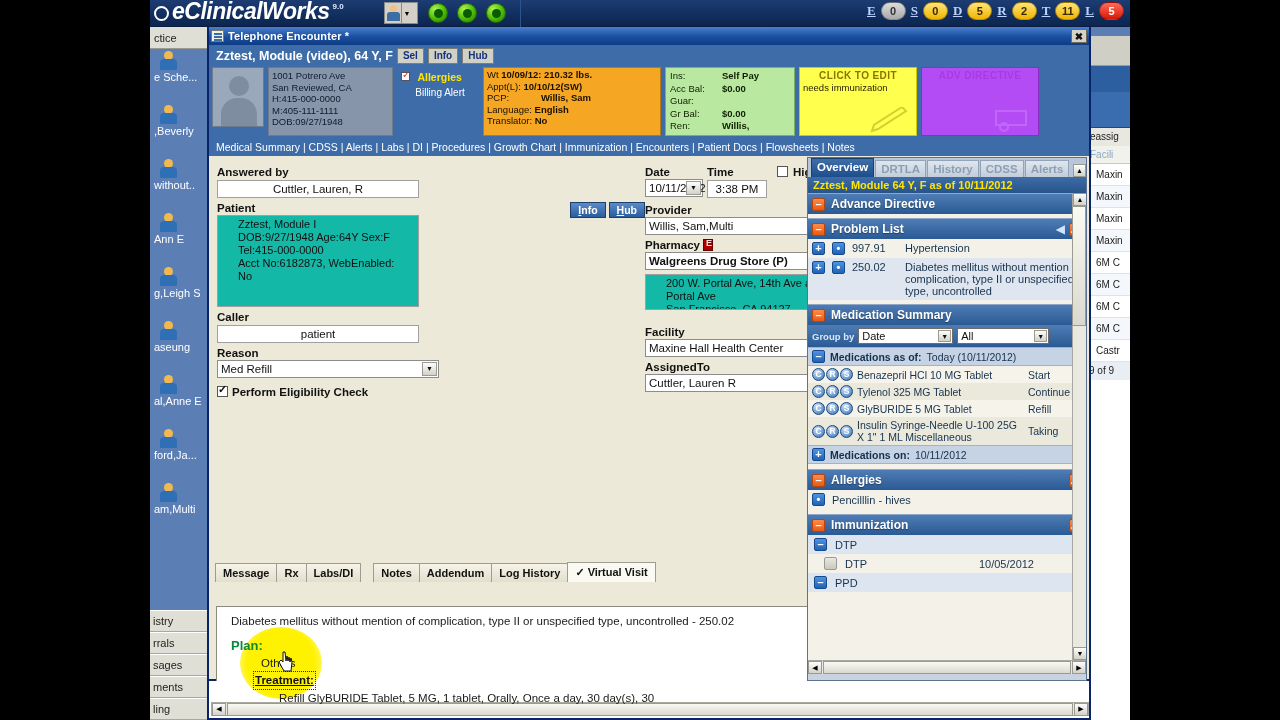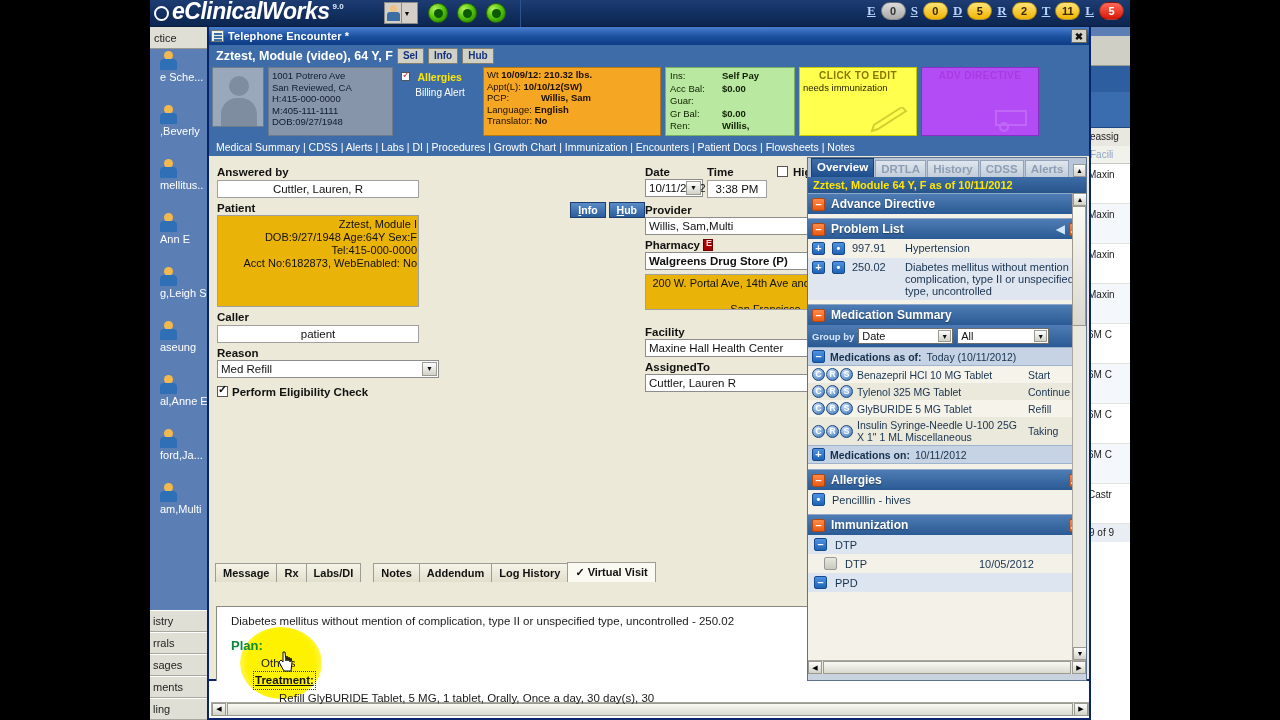--- a/index.html
+++ b/index.html
@@ -56,36 +56,36 @@
     position:absolute; left:150px; top:27px; width:62px; height:693px;
     background:#5b7fb5;
   }
   .bg-left-top { height:22px; background:#dfdfd6; border-bottom:1px solid #9a9a90;
       font-size:11px; color:#222; padding-left:4px; line-height:22px; overflow:hidden;}
   .bg-left-list { position:relative; height:595px; overflow:hidden; padding-top:2px;}
   .bgl-item { height:54px; position:relative; }
   .bgl-ico { width:22px;height:20px; margin-left:8px; position:relative;}
   .bgl-ico:before{content:"";position:absolute;left:6px;top:0;width:9px;height:9px;border-radius:50%;background:#f2b94e;}
   .bgl-ico:after{content:"";position:absolute;left:2px;top:8px;width:17px;height:11px;background:#2f6fb5;border-radius:4px 4px 1px 1px;}
-  .bgl-txt { font-size:11px; color:#ffffff; padding-left:10px; white-space:nowrap; overflow:hidden;}
+  .bgl-txt { font-size:11px; color:#ffffff; padding-left:4px; white-space:nowrap; overflow:hidden;}
   .bg-left-dd { position:absolute; right:2px; bottom:4px; width:16px;height:15px;background:#d4d0c8;border:1px solid #555;
      font-size:8px; text-align:center; line-height:14px;}
   .bg-left-bottom { position:absolute; bottom:0; left:0; width:62px;}
   .bgl-b { height:22px; background:#dfdfd6; border-bottom:1px solid #a8a89e; border-top:1px solid #fff;
      font-size:11px; color:#222; padding-left:3px; line-height:21px; overflow:hidden; white-space:nowrap;}
 
   
   .bg-right { position:absolute; left:1088px; top:27px; width:42px; height:693px; background:#ffffff;}
   .bgr-head1 { height:9px; background:#5b7fb5;}
   .bgr-head2 { height:30px; background:#cfcfc6; border-bottom:1px solid #9b9b92;}
   .bgr-blue1 { height:26px; background:#2d5fa0;}
   .bgr-blue2 { height:36px; background:#3a6cb0; border-bottom:1px solid #1f4880;}
   .bgr-assign { height:18px; background:#e8e8e0; font-size:10px; color:#222; line-height:18px; padding-left:2px; white-space:nowrap; overflow:hidden;}
   .bgr-colhdr { height:18px; background:#f2f2ec; font-size:10px; color:#8ea6c8; line-height:18px; padding-left:2px; border-bottom:1px solid #c8c8c0;}
-  .bgr-row { height:40px; font-size:10px; color:#1a1a1a; line-height:22px; padding-left:0; border-bottom:1px solid #e3e3dc; white-space:nowrap; overflow:hidden;}
+  .bgr-row { height:22px; font-size:10px; color:#1a1a1a; line-height:22px; padding-left:8px; border-bottom:1px solid #e3e3dc; white-space:nowrap; overflow:hidden;}
   .bgr-row.alt { background:#f4f7fb;}
   .bgr-count { height:18px; font-size:10px; color:#222; line-height:18px; padding-left:1px; background:#e9eef5;}
 
   
   .dialog {
     position:absolute; left:207px; top:27px; width:884px; height:654px;
     background:#ece9d8; border:2px solid #0a246a; border-top:none;
   }
   .dlg-title {
     height:18px; background: linear-gradient(to bottom,#4a7fd0 0%,#1a4f9e 55%, #0e3c84 100%);
@@ -138,21 +138,21 @@
   .inp { border:1px solid #a0a0a0; background:#fff; font-size:11.5px; color:#111; padding:1px 3px; height:18px; line-height:15px; font-family:"Liberation Sans",sans-serif;text-align:center;}
   .sel { border:1px solid #8c8c8c; background:#fff; height:18px; display:flex; align-items:center; font-size:11.5px; padding-left:3px; color:#111; position:relative;}
   .sel .arrow { position:absolute; right:1px; top:1px; width:15px;height:14px; background:linear-gradient(to bottom,#fdfdfd,#d2d2c8); border:1px solid #9a9a90; display:flex;align-items:center;justify-content:center;font-size:7px;}
   .btn-sm { width:20px;height:18px; background:#3b6ea8; border:1px solid #24496f; display:inline-flex;align-items:center;justify-content:center;}
   .btn-sm .dots{ color:#cfe2ff; font-size:9px; letter-spacing:1px; line-height:8px;}
   .btn-sm.green{ background:#e7eff8; border:1px solid #4a6c92;}
   .arrow-green{ width:0;height:0;border-top:5px solid transparent;border-bottom:5px solid transparent;border-right:8px solid #1a9e1a;}
   .infohub { position:absolute; right:0; top:0; display:flex; gap:3px;}
   .btn-blue { background:linear-gradient(to bottom,#5b8cc8,#2b5d9c); border:1px solid #1b3f6e; color:#fff; font-size:10.5px; font-weight:bold; padding:1px 7px; }
   .btn-blue u { text-decoration:underline;}
-  .ta { border:1px solid #a0a0a0; background:#eab308; font-size:11px; color:#111; padding:2px 1px; line-height:13px; overflow:hidden;text-align:right;}
+  .ta { border:1px solid #a0a0a0; background:#14b8a6; font-size:11px; color:#111; padding:2px 20px; line-height:13px; overflow:hidden;}
   .statusbox { border:1px solid #a9a9a0; position:relative; padding:10px 6px 6px 6px;}
   .statusbox-lbl { position:absolute; top:-7px; left:7px; background:#ece9d8; font-size:11px; font-weight:bold; padding:0 3px;}
   .radio-row { display:flex; align-items:flex-start; gap:6px; margin-bottom:7px; font-size:11px; color:#111;}
   .radio { width:11px;height:11px;border-radius:50%; border:1px solid #7a7a7a; background:#f6f6f2; position:relative; flex:none; margin-top:1px;}
   .radio.on:after{content:"";position:absolute;left:2px;top:2px;width:5px;height:5px;border-radius:50%;background:#111;}
   .chk-row { display:flex; align-items:center; gap:4px; font-size:11.5px; font-weight:bold; color:#111;}
   .chk { width:11px;height:11px;background:#fff;border:1px solid #555; position:relative;}
   .chk.on:after{content:"\2713"; position:absolute; left:0px; top:-4px; font-size:11px; color:#111;}
   .pill-red { display:inline-block; width:10px;height:12px;background:#a00; border:1px solid #600; vertical-align:middle; margin-left:3px; position:relative;}
   .pill-red:after{content:"E"; position:absolute; left:2px; top:-2px; font-size:9px; color:#ffdddd; font-weight:bold;}
@@ -243,21 +243,21 @@
         <div class="bgl-item">
           <div class="bgl-ico"></div>
           <div class="bgl-txt">e Sche...</div>
         </div>
         <div class="bgl-item">
           <div class="bgl-ico"></div>
           <div class="bgl-txt">,Beverly</div>
         </div>
         <div class="bgl-item">
           <div class="bgl-ico"></div>
-          <div class="bgl-txt">mellitus..</div>
+          <div class="bgl-txt">without..</div>
         </div>
         <div class="bgl-item">
           <div class="bgl-ico"></div>
           <div class="bgl-txt">Ann E</div>
         </div>
         <div class="bgl-item">
           <div class="bgl-ico"></div>
           <div class="bgl-txt">g,Leigh S</div>
         </div>
         <div class="bgl-item">

